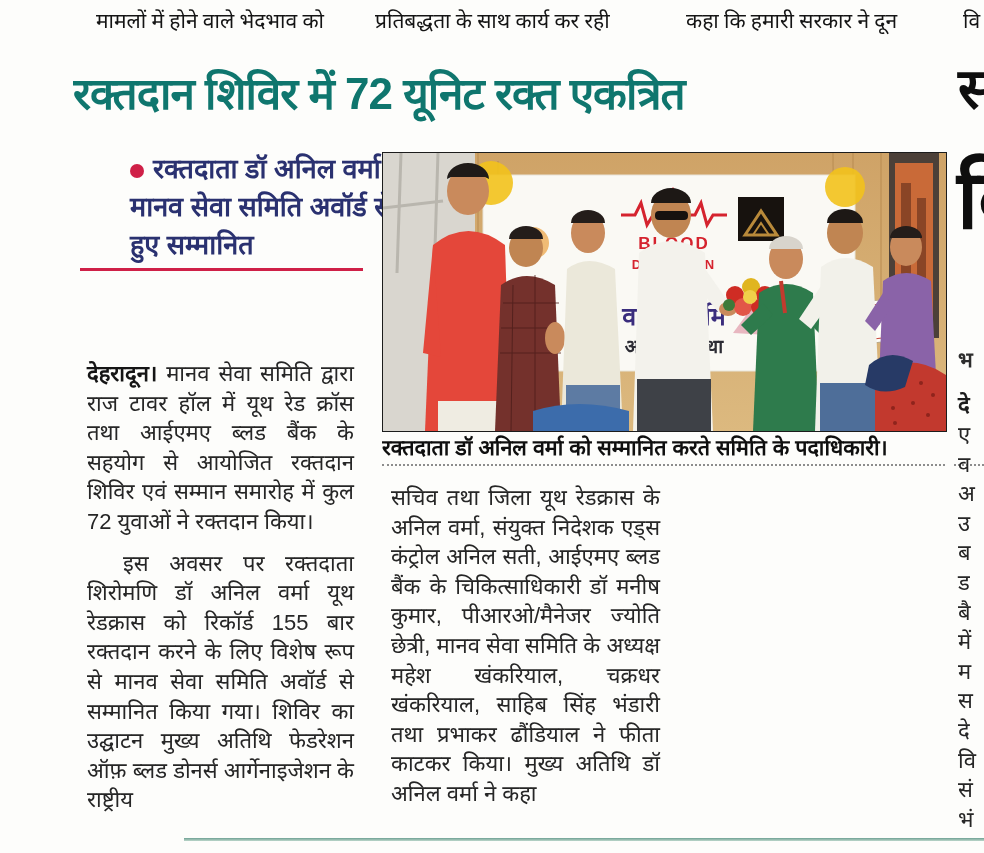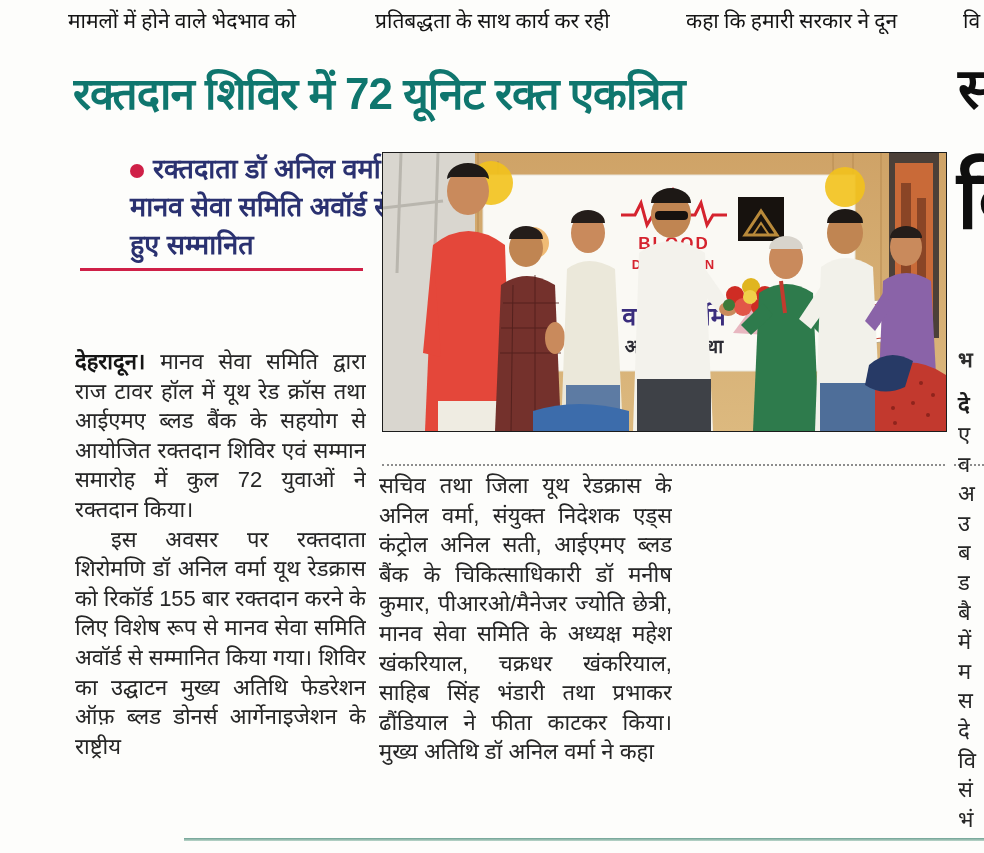--- a/index.html
+++ b/index.html
@@ -3,37 +3,37 @@
 <meta charset="utf-8">
 <style>
   html,body{margin:0;padding:0;background:#ffffff;}
   .page{position:relative;width:984px;height:853px;background:#fdfdfb;overflow:hidden;
         font-family:"Liberation Sans","DejaVu Sans",sans-serif;color:#222;}
   .abs{position:absolute;}
 
   
   .topstrip span{position:absolute;top:6px;font-size:21px;color:#141414;white-space:nowrap;
                  font-family:"Liberation Serif","DejaVu Serif",serif;}
-  .ts0{left:68px;} .ts1{left:375px;} .ts2{left:686px;} .ts3{left:963px;}
+  .ts0{left:96px;} .ts1{left:375px;} .ts2{left:686px;} .ts3{left:963px;}
 
   
   .headline{left:73px;top:62px;width:911px;height:96px;font-size:44px;font-weight:bold;
             color:#0f766e;letter-spacing:-1px;white-space:nowrap;overflow:hidden;}
 
   
   .standfirst{left:82px;top:150px;width:295px;font-size:27px;line-height:38px;
               font-weight:bold;color:var(--navy,#2a3170);margin-left:48px;}
   .bullet{display:inline-block;width:14px;height:14px;border-radius:50%;
           background:var(--accent,#cf2047);margin-right:9px;vertical-align:middle;}
   .accent-rule{left:80px;top:268px;width:283px;height:3px;background:var(--accent,#cf2047);}
   .byline{left:80px;top:285px;font-size:21px;font-weight:bold;color:#2d2d2d;}
 
   
   .bodycol{font-size:22px;line-height:29.6px;text-align:justify;color:#262626;}
-  .bodycol p{margin:0;}
+  .bodycol p{margin:12px;}
   .bodycol p.indent{text-indent:36px;}
   .bodycol b{color:#151515;}
   .col1{left:75px;top:347px;width:291px;height:475px;overflow:hidden;}
   .col2{left:379px;top:471px;width:293px;height:352px;overflow:hidden;}
   .col3{left:686px;top:471px;width:264px;height:352px;overflow:hidden;}
 
   
   .photo{left:382px;top:152px;width:563px;height:278px;border:1px solid #1c1c1c;box-sizing:content-box;}
   .caption{left:382px;top:432px;width:563px;font-size:21.5px;font-weight:bold;color:#0f0f0f;white-space:nowrap;overflow:hidden;}
   .dotted{left:382px;top:464px;width:563px;height:0;border-top:2px dotted #8d8d8d;}
@@ -218,20 +218,21 @@
           <circle cx="550" cy="242" r="2"></circle>
           <circle cx="510" cy="255" r="2"></circle>
           <circle cx="530" cy="250" r="2"></circle>
           <circle cx="545" cy="262" r="2"></circle>
           <circle cx="512" cy="270" r="2"></circle>
         </g>
       <path d="M486 212 q20 -18 44 -4 l-8 26 q-22 10 -40 -2 Z" fill="#273a66"></path>
     </g>
   </svg>
 
+  <div class="abs caption">रक्तदाता डॉ अनिल वर्मा को सम्मानित करते समिति के पदाधिकारी।</div>
   <div class="abs dotted"></div>
 
   <div class="abs bodycol col1">
       <p><b>देहरादून। </b>मानव सेवा समिति द्वारा राज टावर हॉल में यूथ रेड क्रॉस तथा आईएमए ब्लड बैंक के सहयोग से आयोजित रक्तदान शिविर एवं सम्मान समारोह में कुल 72 युवाओं ने रक्तदान किया।</p>
       <p class="indent">इस अवसर पर रक्तदाता शिरोमणि डॉ अनिल वर्मा यूथ रेडक्रास को रिकॉर्ड 155 बार रक्तदान करने के लिए विशेष रूप से मानव सेवा समिति अवॉर्ड से सम्मानित किया गया। शिविर का उद्घाटन मुख्य अतिथि फेडरेशन ऑफ़ ब्लड डोनर्स आर्गेनाइजेशन के राष्ट्रीय</p>
     </div>
   <div class="abs bodycol col2">
       <p>सचिव तथा जिला यूथ रेडक्रास के अनिल वर्मा, संयुक्त निदेशक एड्स कंट्रोल अनिल सती, आईएमए ब्लड बैंक के चिकित्साधिकारी डॉ मनीष कुमार, पीआरओ/मैनेजर ज्योति छेत्री, मानव सेवा समिति के अध्यक्ष महेश खंकरियाल, चक्रधर खंकरियाल, साहिब सिंह भंडारी तथा प्रभाकर ढौंडियाल ने फीता काटकर किया। मुख्य अतिथि डॉ अनिल वर्मा ने कहा</p>
     </div>
   <div class="abs bodycol col3">

